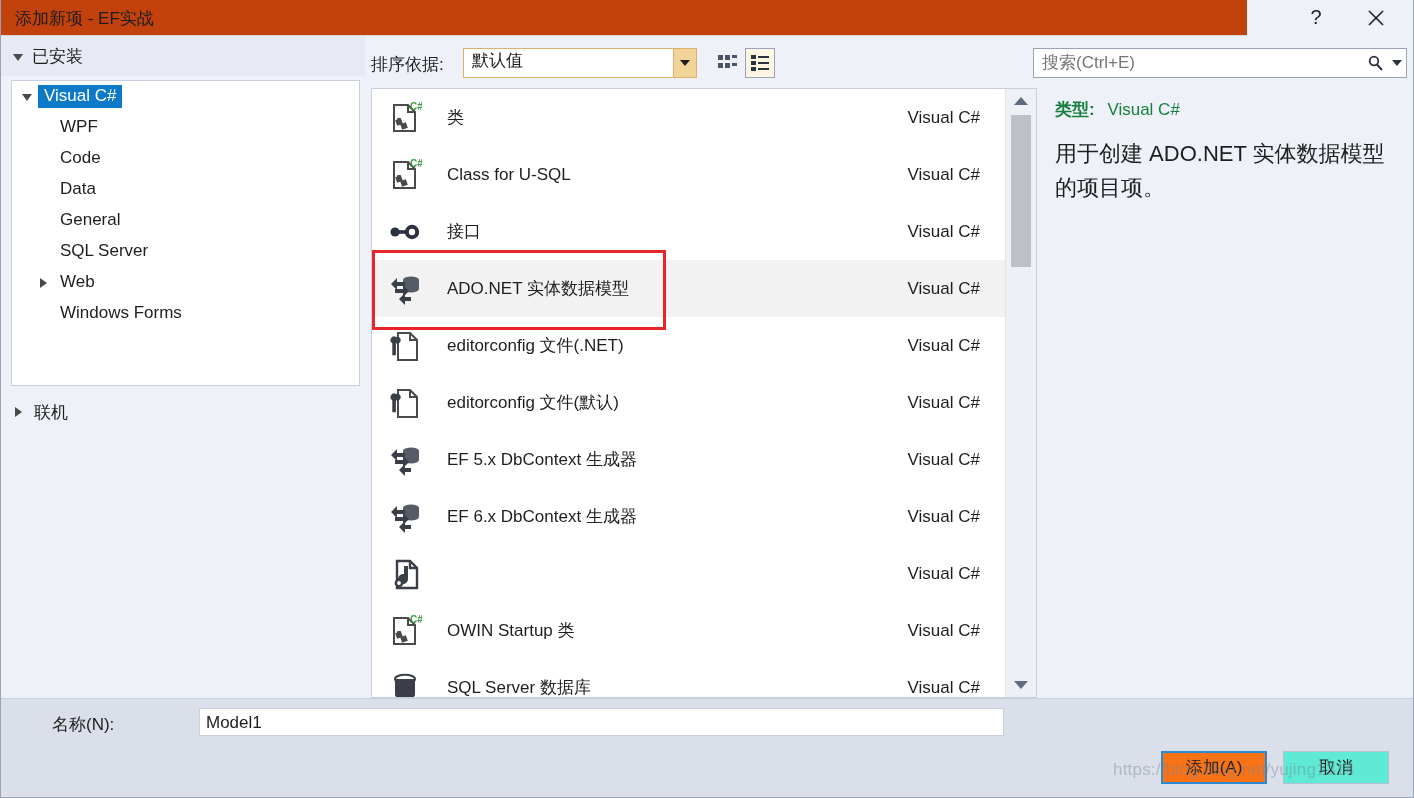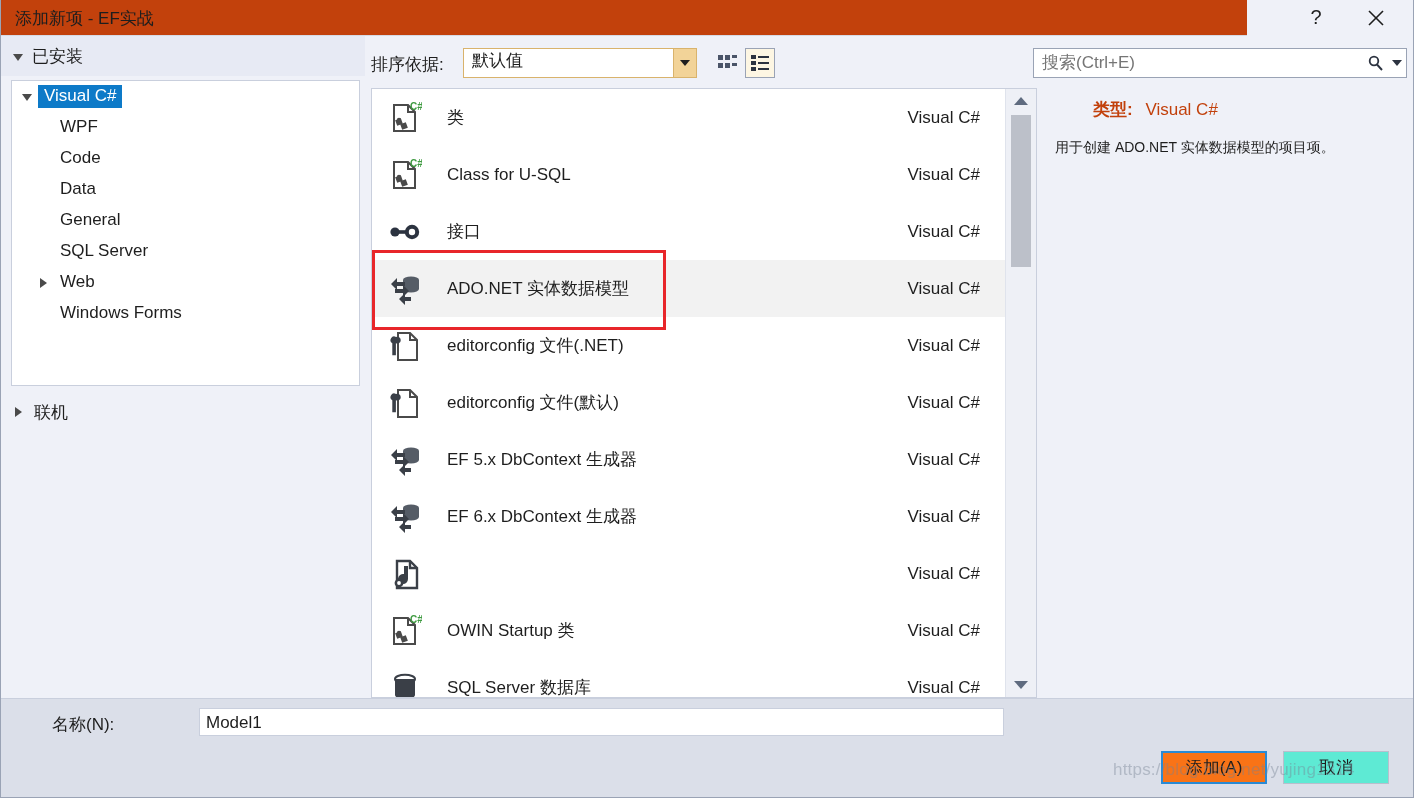--- a/index.html
+++ b/index.html
@@ -229,27 +229,26 @@
 
   
   .right-pane {
     position: absolute; left: 1040px; top: 88px;
     width: 368px; height: 610px;
     background: #eff1f8;
     box-sizing: border-box;
     padding: 10px 14px;
   }
   .detail-type {
-    font-size: 17px; color: #c2410c; margin-bottom: 16px;
+    font-size: 17px; color: #15803d; margin-bottom: 16px;
     white-space: nowrap;
-    margin-left: 38px;
   }
   .detail-type b { font-weight: bold; }
   .detail-desc {
-    font-size: 14px; color: #1e1e1e; line-height: 1.55;
+    font-size: 22px; color: #1e1e1e; line-height: 1.55;
   }
 
   
   .bottom-sep {
     position: absolute; left: 0; top: 698px;
     width: 1414px; height: 1px; background: #c9cfdd;
   }
   .bottom {
     position: absolute; left: 0; top: 699px;
     width: 1414px; height: 99px;

